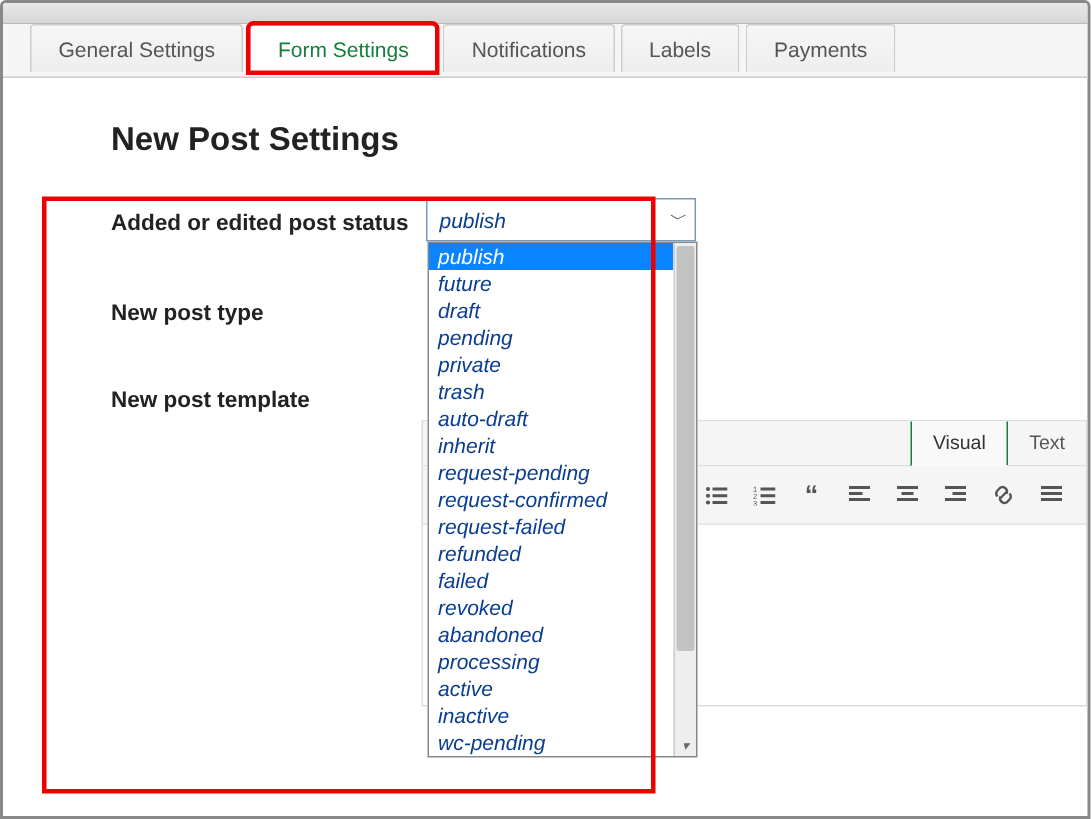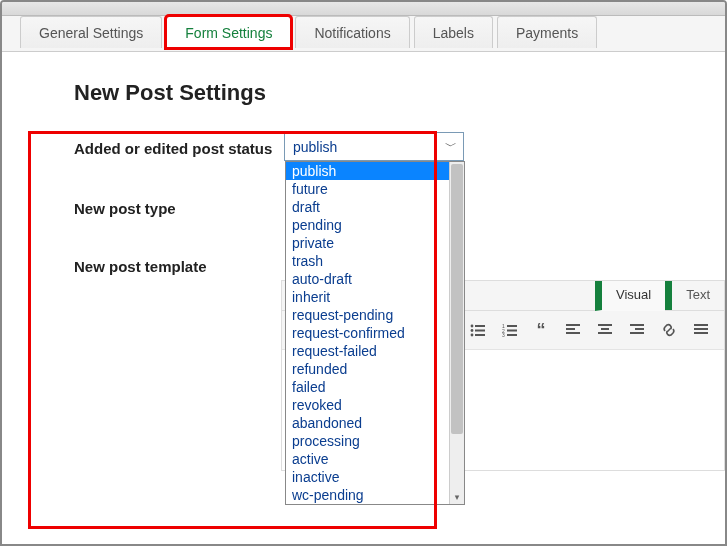--- a/index.html
+++ b/index.html
@@ -90,20 +90,21 @@
     border: 1px solid #7a9ab5;
     background: #fff;
     display: flex;
     align-items: center;
     justify-content: space-between;
     padding: 0 6px 0 8px;
     font-size: 14px;
     color: #0a3d8f;
     cursor: pointer;
     position: relative;
+    font-style: italic;
   }
   .chev {
     font-size: 12px;
     color: #5a5a5a;
   }
   .dropdown {
     position: absolute;
     left: 0;
     top: 28px;
     width: 180px;
@@ -168,21 +169,21 @@
     justify-content: flex-end;
     gap: 0;
     background: #f5f5f5;
     border-bottom: 1px solid #ddd;
     height: 30px;
   }
   .ed-tab {
     padding: 6px 14px;
     font-size: 13px;
     color: #555;
-    border-left: 7px solid #15803d;
+    border-left: 1px solid #15803d;
     cursor: pointer;
   }
   .ed-tab.active { background: #f9f9f9; color:#333; border-bottom:1px solid #f9f9f9; margin-bottom:-1px;}
   .ed-toolbar {
     display: flex;
     gap: 6px;
     padding: 6px 8px;
     background: #f5f5f5;
     border-bottom: 1px solid #e4e4e4;
     align-items: center;

